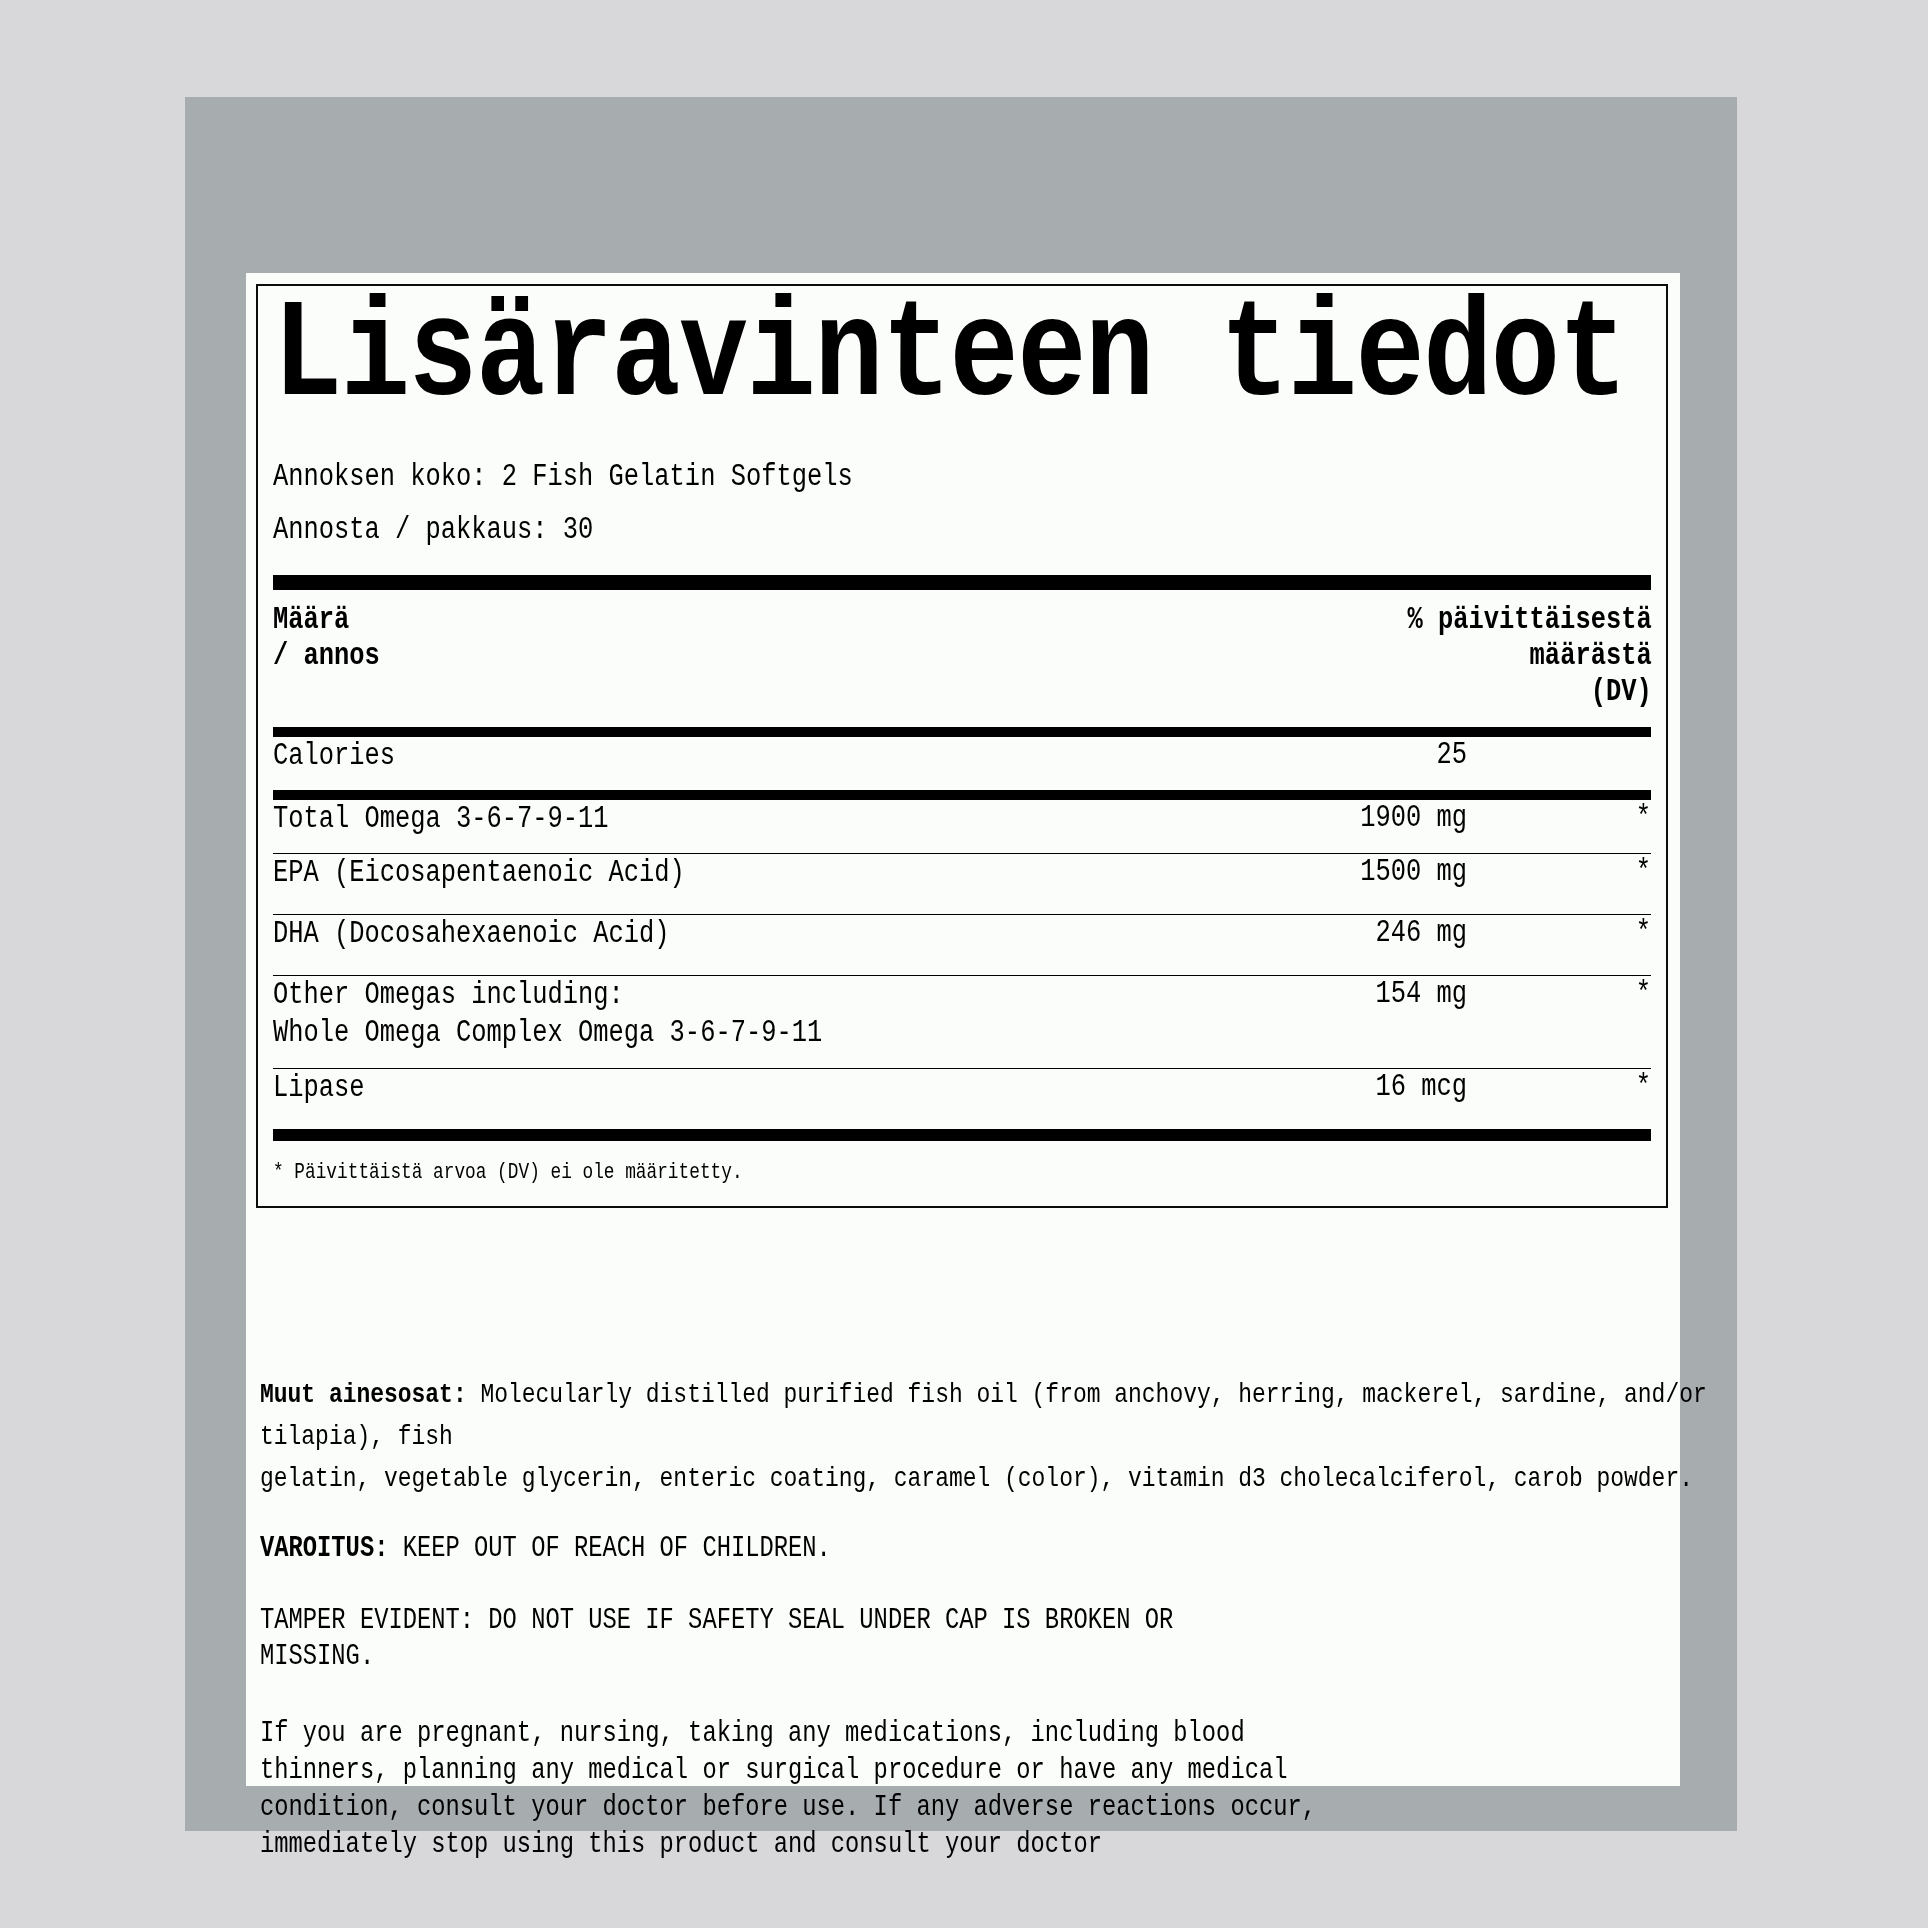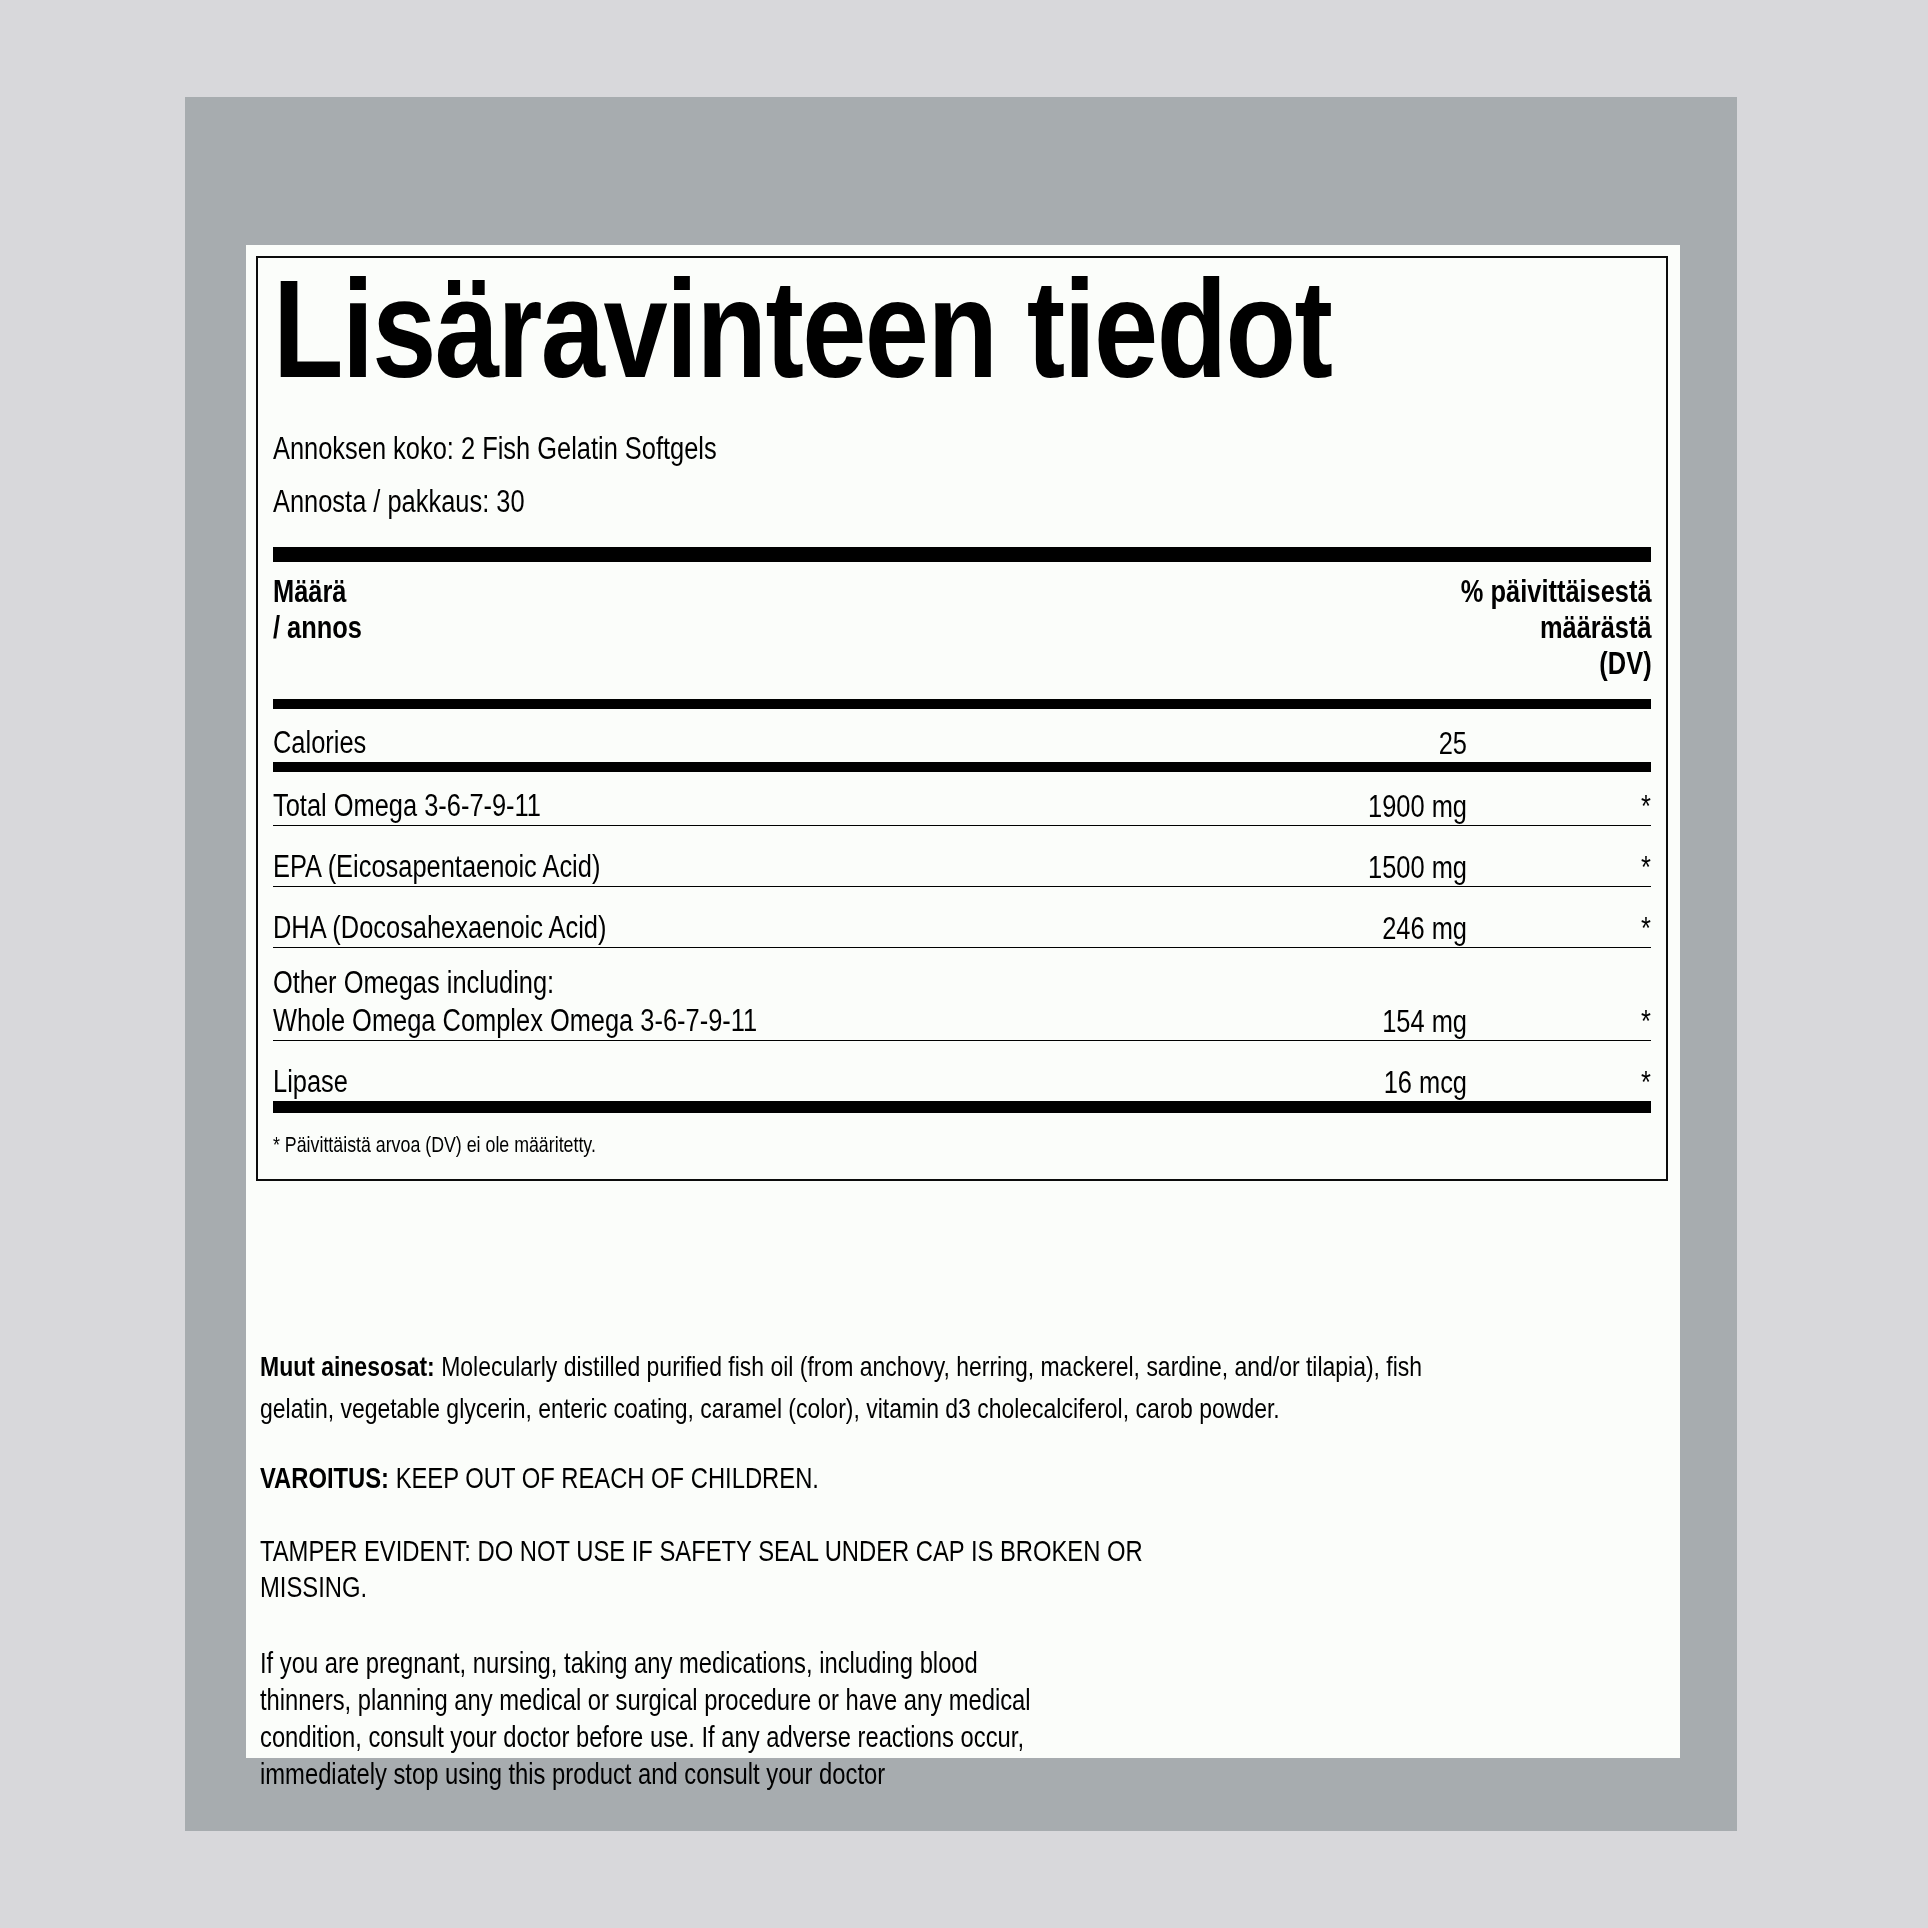--- a/index.html
+++ b/index.html
@@ -81,21 +81,21 @@
     white-space: pre-line;
     transform: scaleX(0.82); transform-origin: left top;
   }
   .hdr-right {
     font-size: 31px; font-weight: bold; line-height: 36px;
     text-align: right; white-space: pre-line;
     transform: scaleX(0.82); transform-origin: right top;
   }
 
   .t-row {
-    display: flex; align-items: flex-end;
+    display: flex; align-items: flex-start;
     border-bottom: 1.9px solid #000;
   }
   .t-row.last { border-bottom: none; }
   .rh-1 { min-height: 53px; }
   .rh-2 { min-height: 60px; }
   .rh-3 { min-height: 92px; }
   .cell-name {
     flex: 1;
     font-size: 31px; line-height: 38px;
     white-space: pre-line;
@@ -154,21 +154,21 @@
 </head>
 <body>
 
 <div id="stage">
 
   <div class="gray-panel">
 
     <p class="directions"><b>Ohjeet:</b> <span>Adults: For best results, take 2 softgels daily, with or without food, or as directed by your healthcare
 professional.</span></p>
 
-    <div class="white-panel" style="left:61px; top:148px;">
+    <div class="white-panel" style="left:61px; top:176px;font-family:Liberation Mono, monospace;">
 
       <div class="facts-box">
 
         <h1 class="facts-title">Lisäravinteen tiedot</h1>
 
         <div class="serving-block">
           <div class="serving-line">Annoksen koko: 2 Fish Gelatin Softgels</div>
           <div class="serving-line">Annosta / pakkaus: 30</div>
         </div>
 

